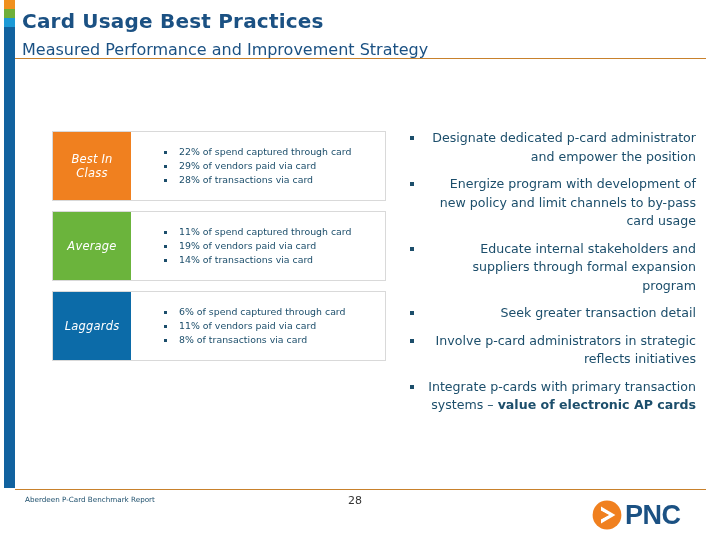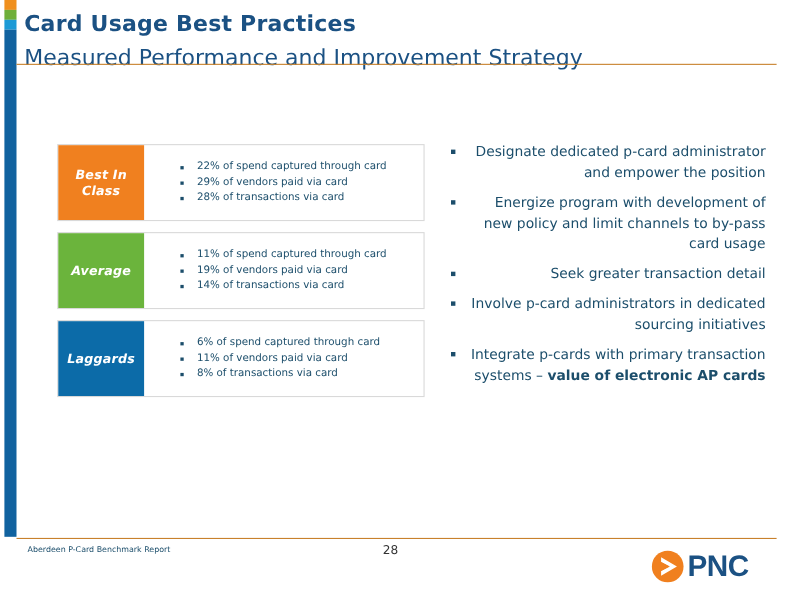--- a/index.html
+++ b/index.html
@@ -44,21 +44,21 @@
     font-size: 20px;
     font-weight: bold;
     color: #1B5183;
     letter-spacing: 0.2px;
     white-space: nowrap;
   }
   .subtitle {
     position: absolute;
     left: 22px;
     top: 40px;
-    font-size: 20px;
+    font-size: 16px;
     color: #1B5183;
     white-space: nowrap;
   }
   .header-rule {
     position: absolute;
     left: 15px;
     top: 58px;
     width: 691px;
     height: 1px;
     background: #C8812C;
@@ -82,21 +82,21 @@
   }
   .tlabel {
     width: 78px;
     flex: 0 0 78px;
     display: flex;
     align-items: center;
     justify-content: center;
     text-align: center;
     color: #ffffff;
     font-style: italic;
-    font-weight: bold;
+    font-weight: normal;
     font-size: 11.5px;
     line-height: 1.25;
     letter-spacing: 0.2px;
   }
   .tlabel.c-orange { background: #F0801F; }
   .tlabel.c-green  { background: #6BB43C; align-items: center; }
   .tlabel.c-blue   { background: #0C6BA8; }
 
   .tcell {
     flex: 1 1 auto;
@@ -266,22 +266,23 @@
       </div>
     </div>
 
   </div>
 
 
   <div class="rightcol">
     <ul>
       <li>Designate dedicated p-card administrator and empower the position</li>
       <li>Energize program with development of new policy and limit channels to by-pass card usage</li>
+      <li>Educate internal stakeholders and suppliers through formal expansion program</li>
       <li>Seek greater transaction detail</li>
-      <li>Involve p-card administrators in dedicated sourcing initiatives</li>
+      <li>Involve p-card administrators in strategic reflects initiatives</li>
       <li><span>Integrate p-cards with primary transaction systems – </span><b>value of electronic AP cards</b></li>
     </ul>
   </div>
 
   <div class="footer-rule"></div>
   <div class="source">Aberdeen P-Card Benchmark Report</div>
   <div class="pagenum">28</div>
 
   <div class="logo">
     <svg class="logo-mark" viewBox="0 0 100 100">

